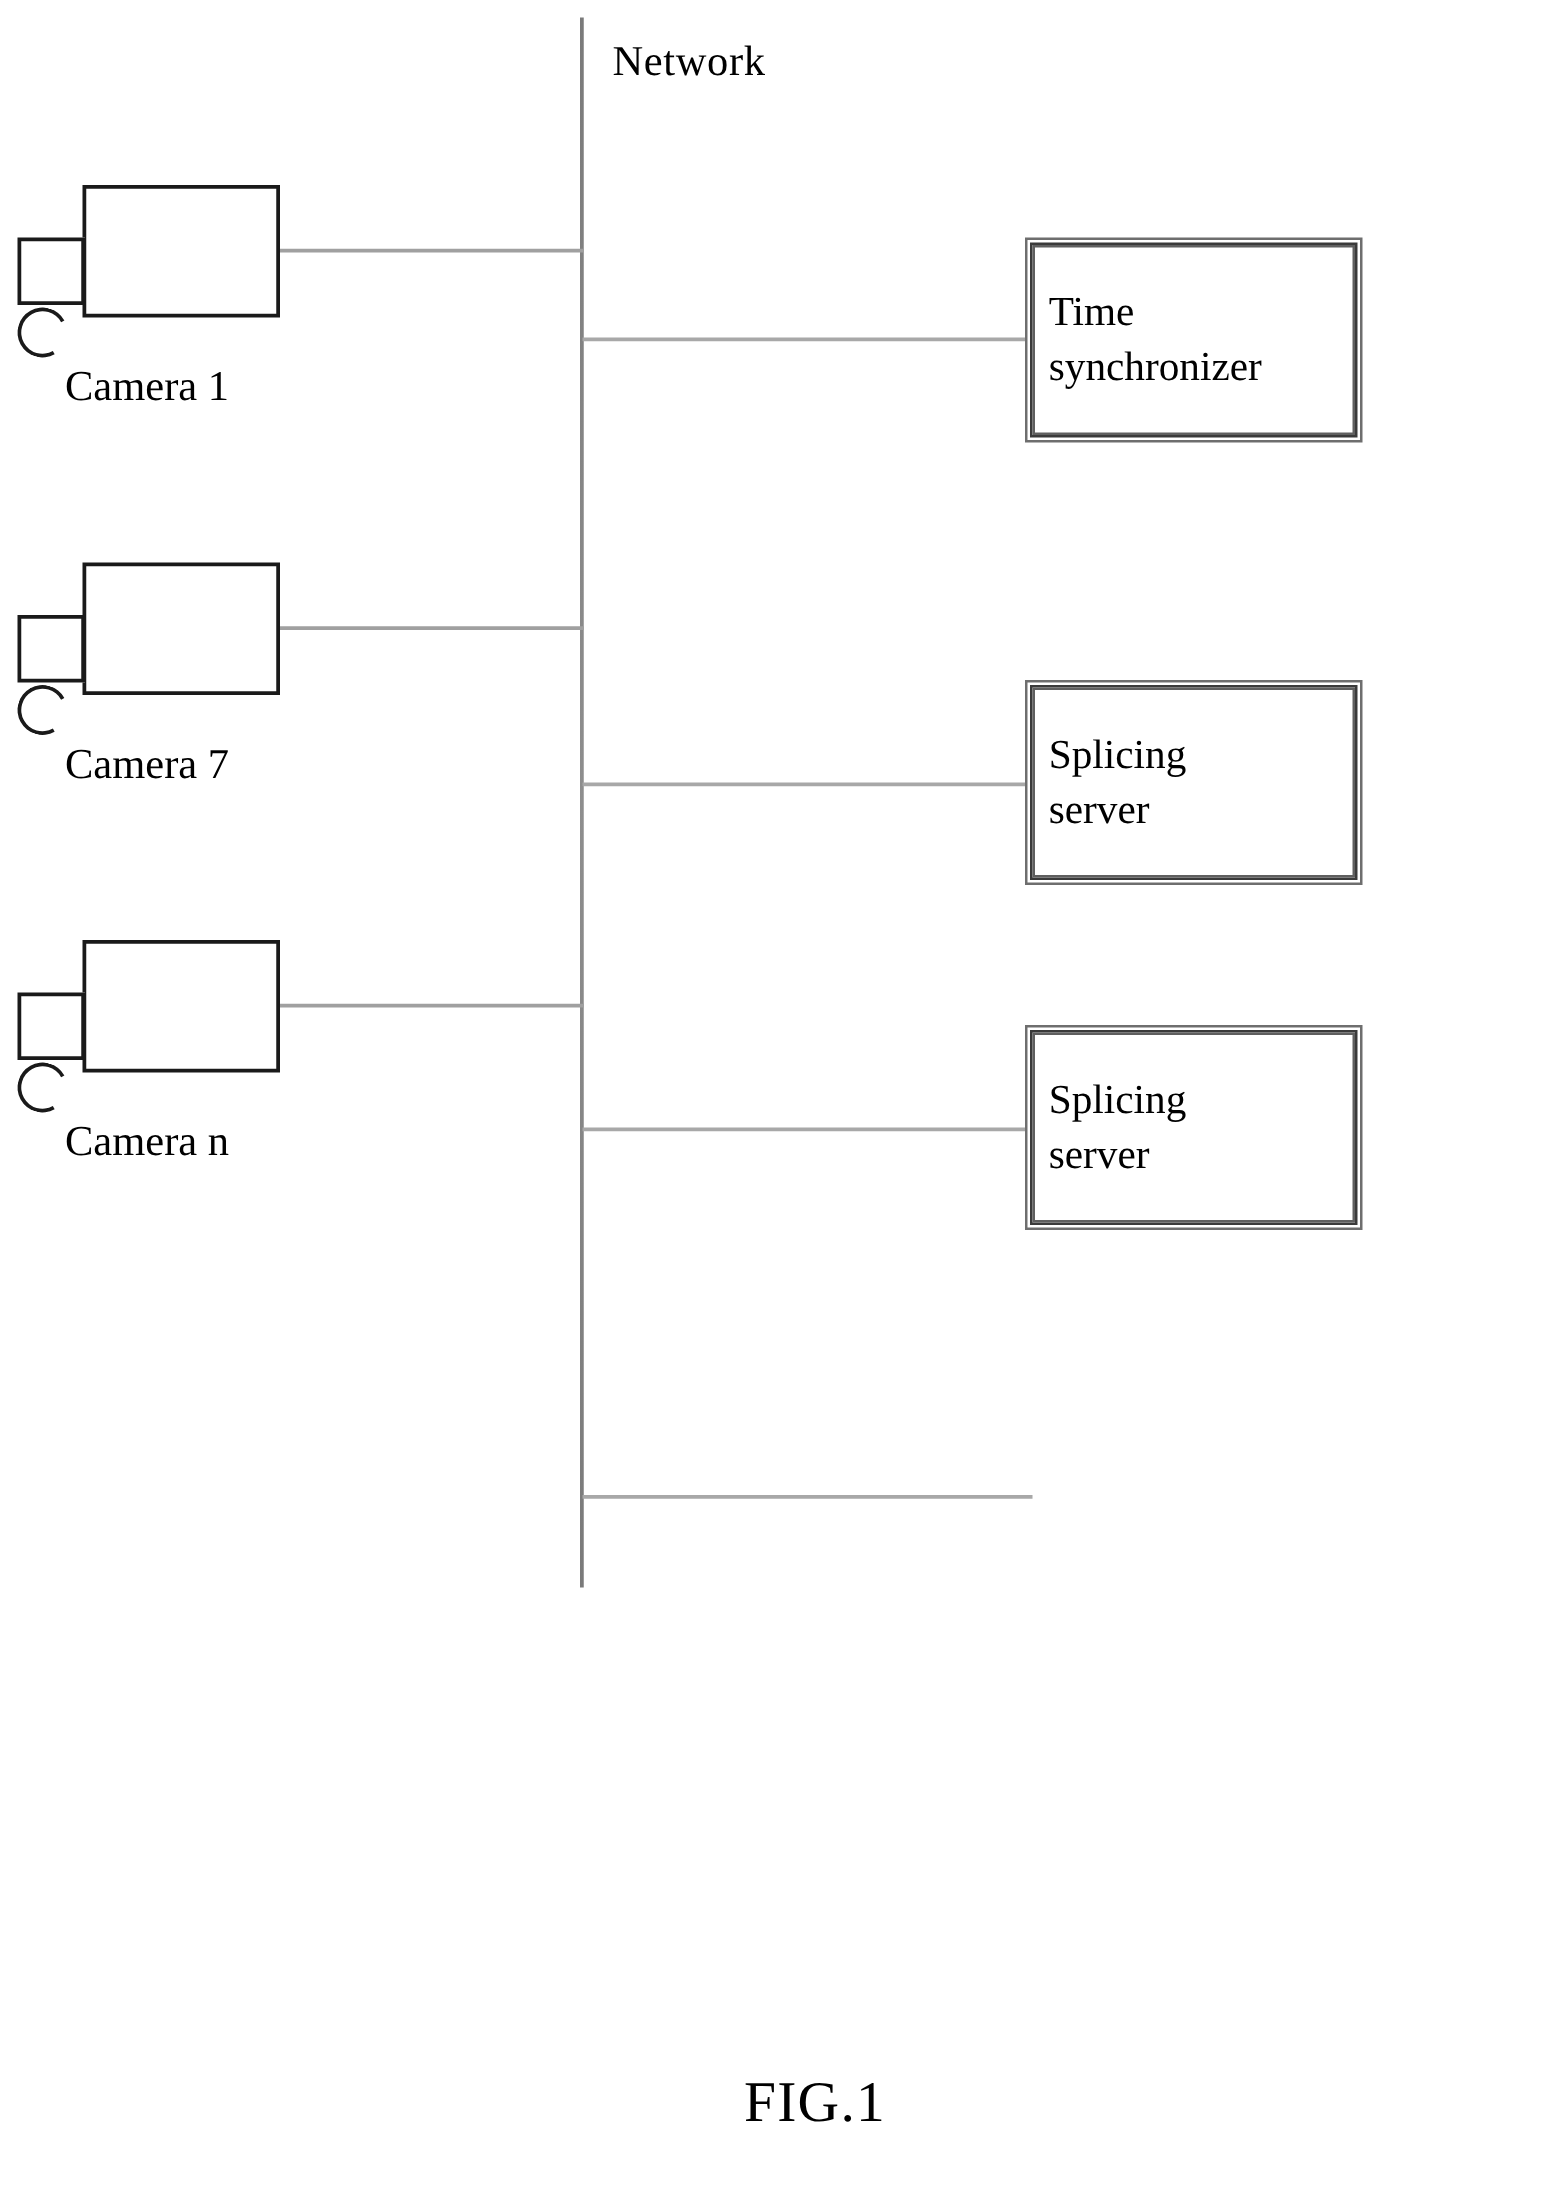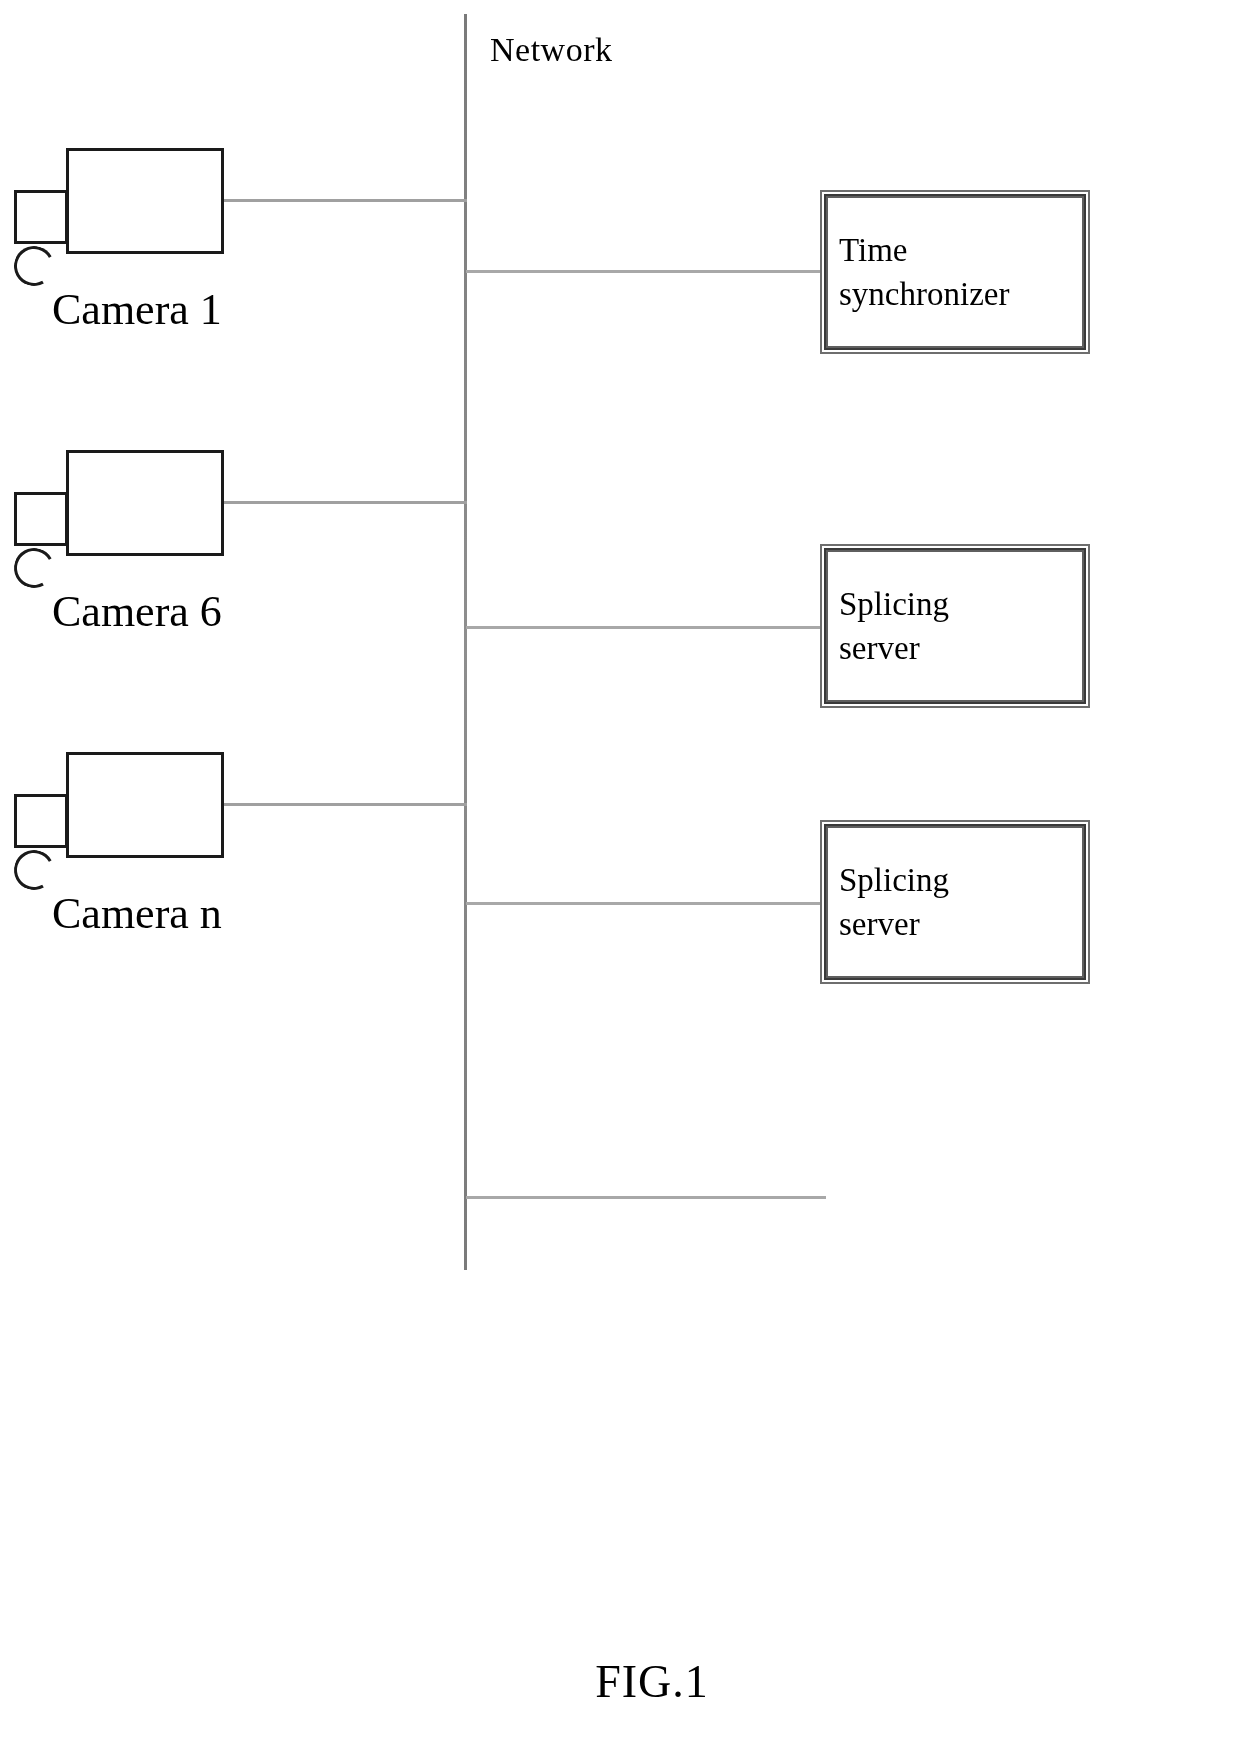--- a/index.html
+++ b/index.html
@@ -80,21 +80,21 @@
     border-radius: 50%;
     border-right-color: transparent;
     border-top-color: #1a1a1a;
     box-sizing: border-box;
     transform: rotate(16deg);
   }
   .cam-label {
     position: absolute;
     left: 52px;
     top: 142px;
-    font-size: 44px;
+    font-size: 34px;
     line-height: 40px;
     white-space: nowrap;
   }
   .cam-wire {
     position: absolute;
     left: 224px;
     top: 51px;
     width: 243px;
     height: 3px;
     background: #a0a0a0;
@@ -158,21 +158,21 @@
     <div class="cam-arc"></div>
     <div class="cam-wire"></div>
     <div class="cam-label">Camera 1</div>
   </div>
 
   <div class="camera-group" style="top:450px;">
     <div class="cam-body"></div>
     <div class="cam-lens"></div>
     <div class="cam-arc"></div>
     <div class="cam-wire"></div>
-    <div class="cam-label">Camera 6</div>
+    <div class="cam-label">Camera 7</div>
   </div>
 
   <div class="camera-group" style="top:752px;">
     <div class="cam-body"></div>
     <div class="cam-lens"></div>
     <div class="cam-arc"></div>
     <div class="cam-wire"></div>
     <div class="cam-label">Camera n</div>
   </div>
 

